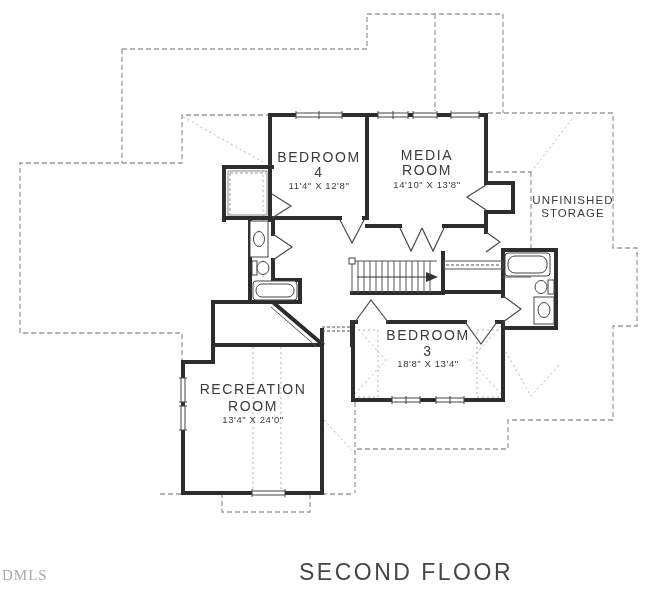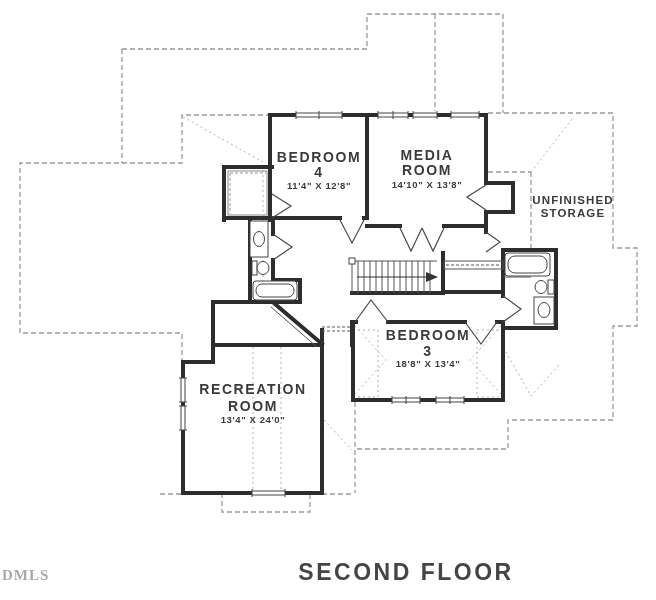--- a/index.html
+++ b/index.html
@@ -1,17 +1,17 @@
 <!DOCTYPE html>
 <html><head>
 <meta charset="utf-8">
 <style>
   html,body{margin:0;padding:0;background:#ffffff;}
   #plan-wrap{position:relative;width:656px;height:600px;background:#ffffff;overflow:hidden;
-             font-family:"Liberation Sans", sans-serif;font-weight:bold;}
+             font-family:"Liberation Sans", sans-serif;}
   svg{position:absolute;left:0;top:0;}
   text{fill:#3b3b3b;}
   .room-name{font-size:14px;letter-spacing:1.6px;}
   .room-dims{font-size:9.5px;letter-spacing:0.6px;}
   .storage-name{font-size:11.5px;letter-spacing:1.1px;}
   .floor-title{font-size:23px;letter-spacing:2.5px;fill:#454545;}
   .watermark{font-family:"Liberation Serif", serif;font-size:15px;letter-spacing:1px;fill:#a9a9a9;}
 </style>
 </head>
 <body>

